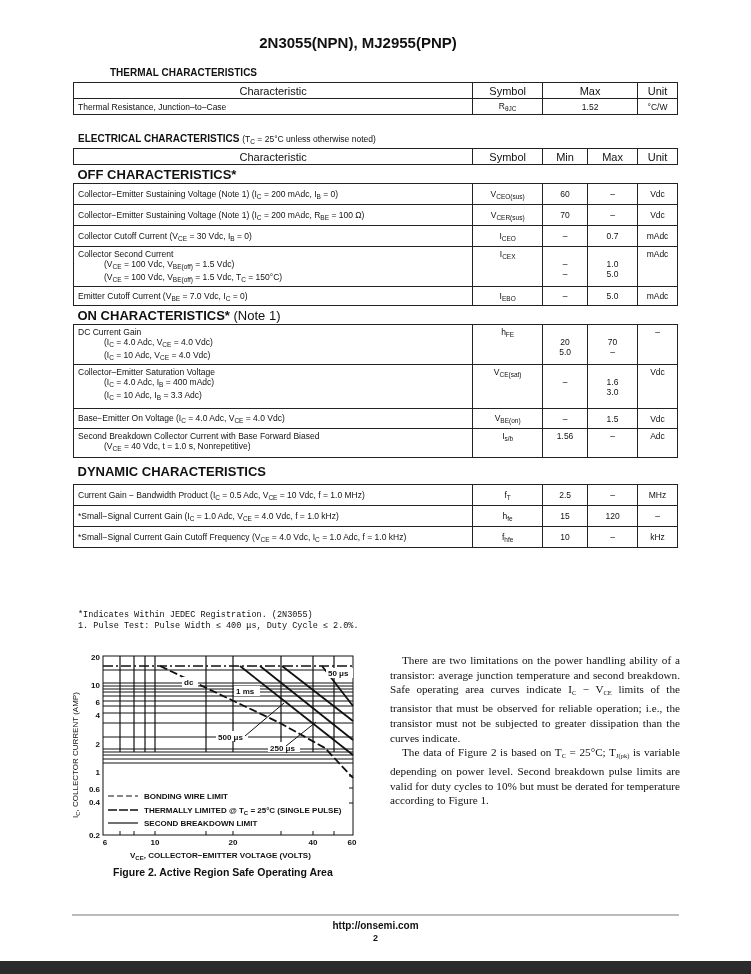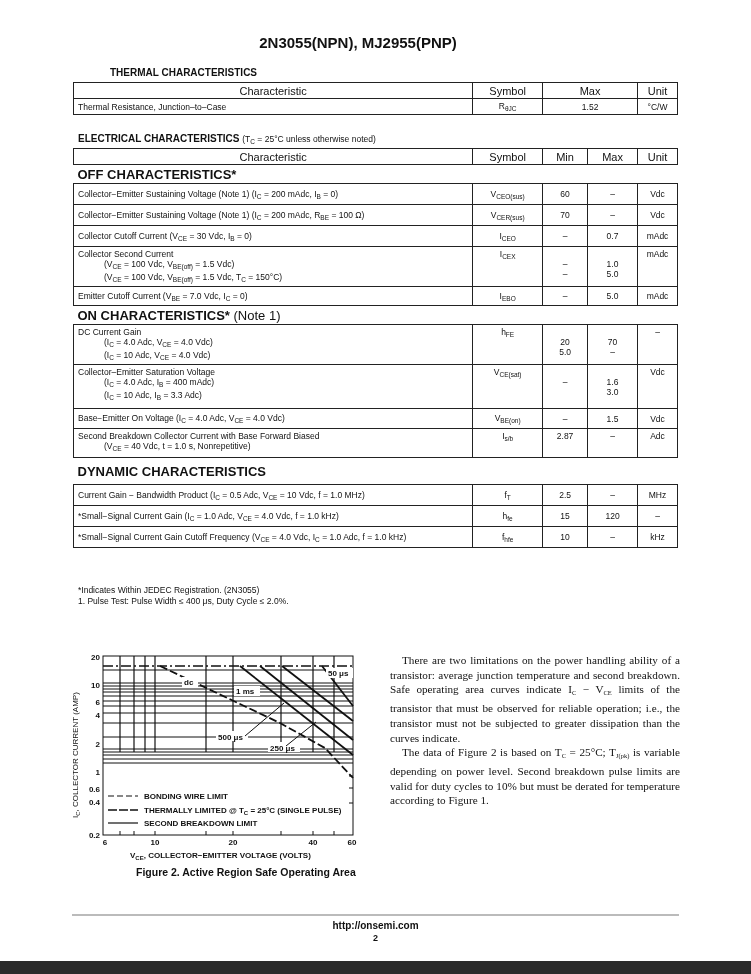--- a/index.html
+++ b/index.html
@@ -14,21 +14,21 @@
   td.c { text-align:center; }
   td.sym { text-align:center; }
   .sub { font-size:6.5px; vertical-align:-2px; }
   .ind { padding-left:26px; display:block; }
   .grp td { border:none; font-weight:bold; font-size:13px; padding:0 4px; height:15px; }
   .grp td .note { font-weight:normal; }
   .vtop td { vertical-align:top; padding-top:2px; }
   .foot { left:78px; font-size:8.5px; line-height:11px; }
   .body-text { left:390px; width:290px; font-family:"Liberation Serif", serif; font-size:11.2px; line-height:14.7px; text-align:justify; }
   .body-text p { margin:0; text-indent:12px; }
-  .fig-cap { left:113px; top:866px; font-weight:bold; font-size:10.5px;margin-left:23px; }
+  .fig-cap { left:113px; top:866px; font-weight:bold; font-size:10.5px; }
   .hr { left:72px; width:607px; top:914px; height:2px; background:#bbb; }
   .url { left:0; width:751px; top:920px; text-align:center; font-weight:bold; font-size:10px; }
   .pg { left:0; width:751px; top:933px; text-align:center; font-weight:bold; font-size:9px; }
   .bottombar { left:0; width:751px; top:961px; height:13px; background:#2b2b2b; }
 </style>
 </head>
 <body>
 
 <div class="abs title">2N3055(NPN), MJ2955(PNP)</div>
 
@@ -151,21 +151,21 @@
     <td class="c">1.5</td>
     <td class="c">Vdc</td>
   </tr>
 
   <tr class="vtop" style="height:29px;">
     <td style="line-height:10px;">
       <span>Second Breakdown Collector Current with Base Forward Biased</span>
       <span class="ind">(V<span class="sub">CE</span> = 40 Vdc, t = 1.0 s, Nonrepetitive)</span>
     </td>
     <td class="sym">I<span class="sub">s/b</span></td>
-    <td class="c">2.87</td>
+    <td class="c">1.56</td>
     <td class="c">–</td>
     <td class="c">Adc</td>
   </tr>
   <tr class="grp" style="height:27px;">
         <td colspan="5">DYNAMIC CHARACTERISTICS</td>
       </tr>
 
   <tr style="height:21px;">
     <td>Current Gain − Bandwidth Product (I<span class="sub">C</span> = 0.5 Adc, V<span class="sub">CE</span> = 10 Vdc, f = 1.0 MHz)</td>
     <td class="sym">f<span class="sub">T</span></td>
@@ -183,21 +183,21 @@
   <tr style="height:21px;">
     <td>*Small−Signal Current Gain Cutoff Frequency (V<span class="sub">CE</span> = 4.0 Vdc, I<span class="sub">C</span> = 1.0 Adc, f = 1.0 kHz)</td>
     <td class="sym">f<span class="sub">hfe</span></td>
     <td class="c">10</td>
     <td class="c">–</td>
     <td class="c">kHz</td>
   </tr>
 </tbody>
   </table>
 
-<div class="abs foot" style="top:585px;">
+<div class="abs foot" style="top:610px;font-family:Liberation Mono, monospace;">
   <div>*Indicates Within JEDEC Registration. (2N3055)</div>
   <div>1.  Pulse Test: Pulse Width ≤ 400 μs, Duty Cycle ≤ 2.0%.</div>
 </div>
 
 <svg class="abs" style="left:60px; top:648px;" width="310" height="215" viewBox="0 0 310 215" font-family="Liberation Sans, sans-serif" font-weight="bold">
 
   <g stroke="#111" stroke-width="1" fill="none">
     <rect x="43" y="8" width="250" height="179"></rect>
   </g>
 

